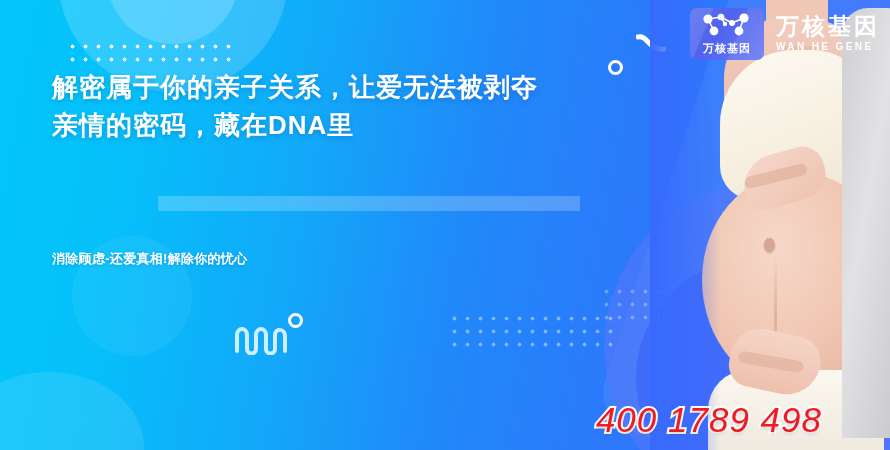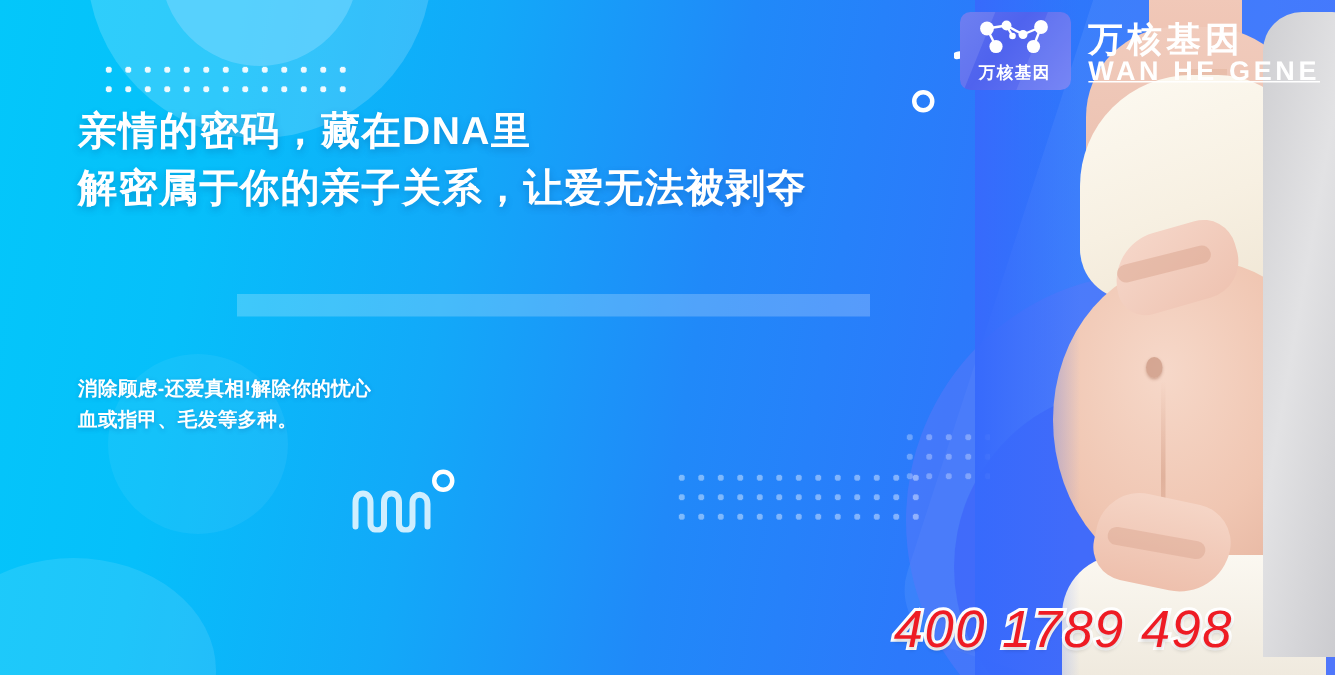--- a/index.html
+++ b/index.html
@@ -312,25 +312,24 @@
   .logo-words { display: flex; flex-direction: column; }
   .logo-cn {
     color: #ffffff;
     font-size: 23px;
     font-weight: bold;
     letter-spacing: 3px;
     line-height: 26px;
   }
   .logo-en {
     color: #ffffff;
-    font-size: 18px;
+    font-size: 10px;
     font-weight: bold;
     letter-spacing: 2.4px;
     line-height: 16px;
-    text-decoration: underline;
   }
 </style>
 </head>
 <body>
 
 <div id="banner">
 
   <div class="deco arc-topleft"></div>
   <div class="deco arc-topleft-inner"></div>
   <div class="deco blob-bottomleft"></div>
@@ -368,29 +367,28 @@
       <div class="pg-hand-top-f"></div>
       <div class="pg-pants"></div>
       <div class="pg-hand-bot"></div>
       <div class="pg-hand-bot-f"></div>
       <div class="pg-cardigan"></div>
     </div>
     <div class="photo-fade-left"></div>
   </div>
 
   <div class="title-block">
+    <div class="title-line">解密属于你的亲子关系，让爱无法被剥夺</div>
     <div class="title-line">亲情的密码，藏在DNA里</div>
-    <div class="title-line">解密属于你的亲子关系，让爱无法被剥夺</div>
   </div>
 
   <div class="headline-bar"></div>
 
   <div class="subtext">
     <div>消除顾虑-还爱真相!解除你的忧心</div>
-    <div>血或指甲、毛发等多种。</div>
   </div>
 
 
   <div class="phone">400 1789 498</div>
 
   <div class="logo">
     <div class="logo-badge">
       <svg width="56" height="28" viewBox="0 0 56 28">
         <line x1="9" y1="7" x2="22" y2="5" stroke="#ffffff" stroke-width="1.6"></line>
         <line x1="22" y1="5" x2="33" y2="11" stroke="#ffffff" stroke-width="1.6"></line>

